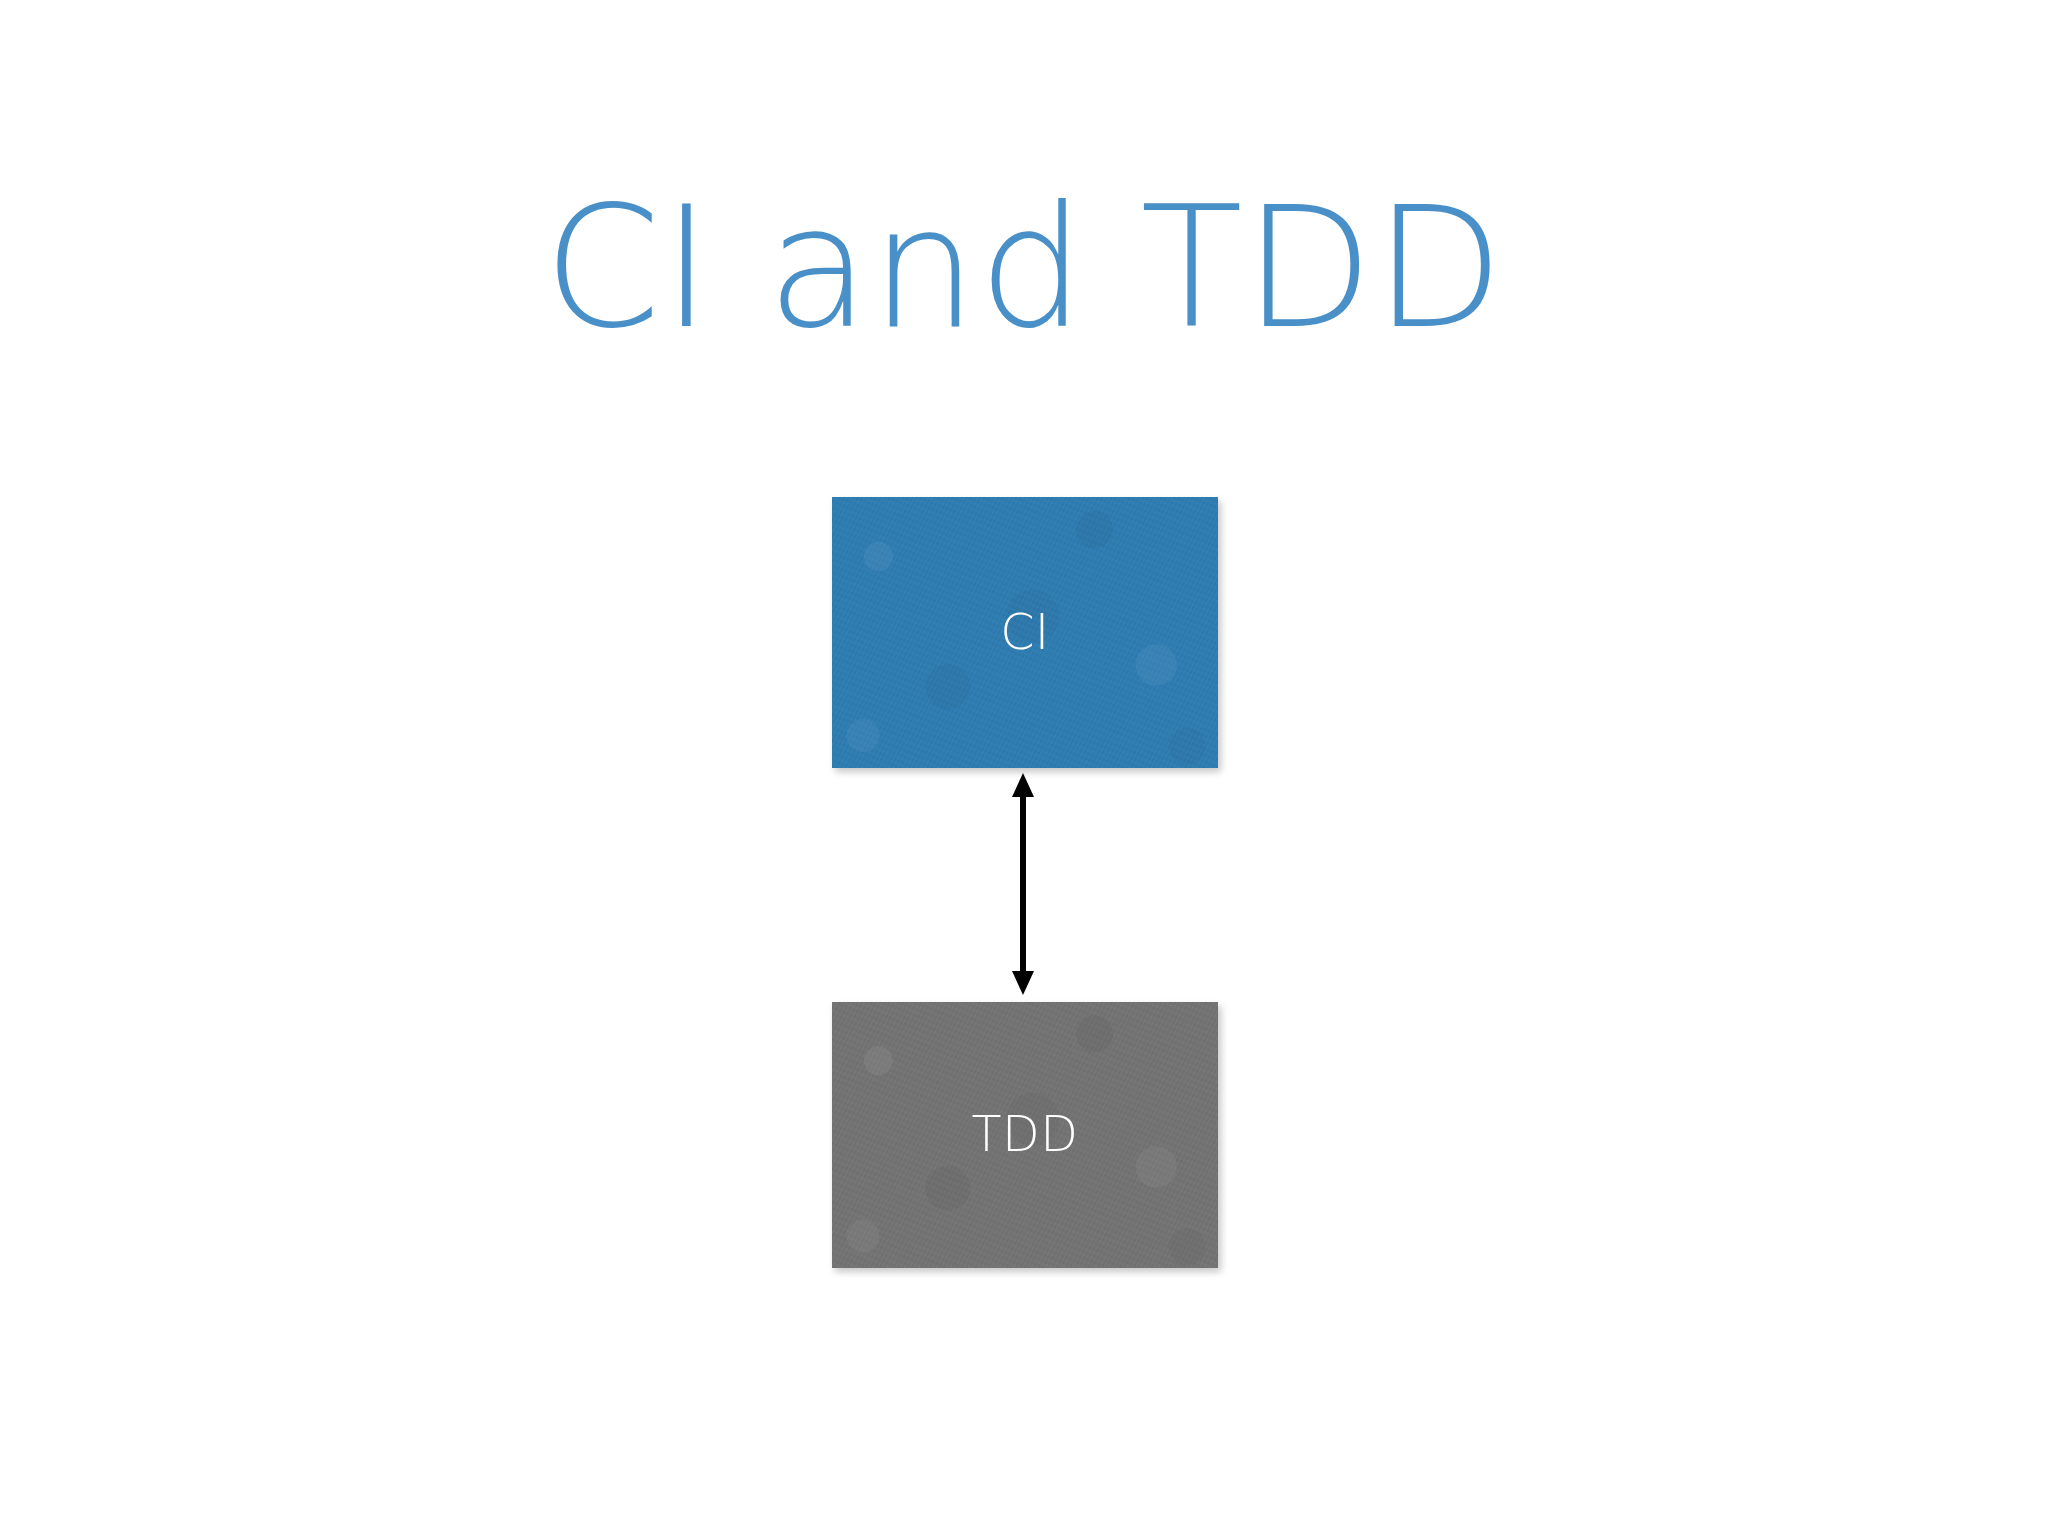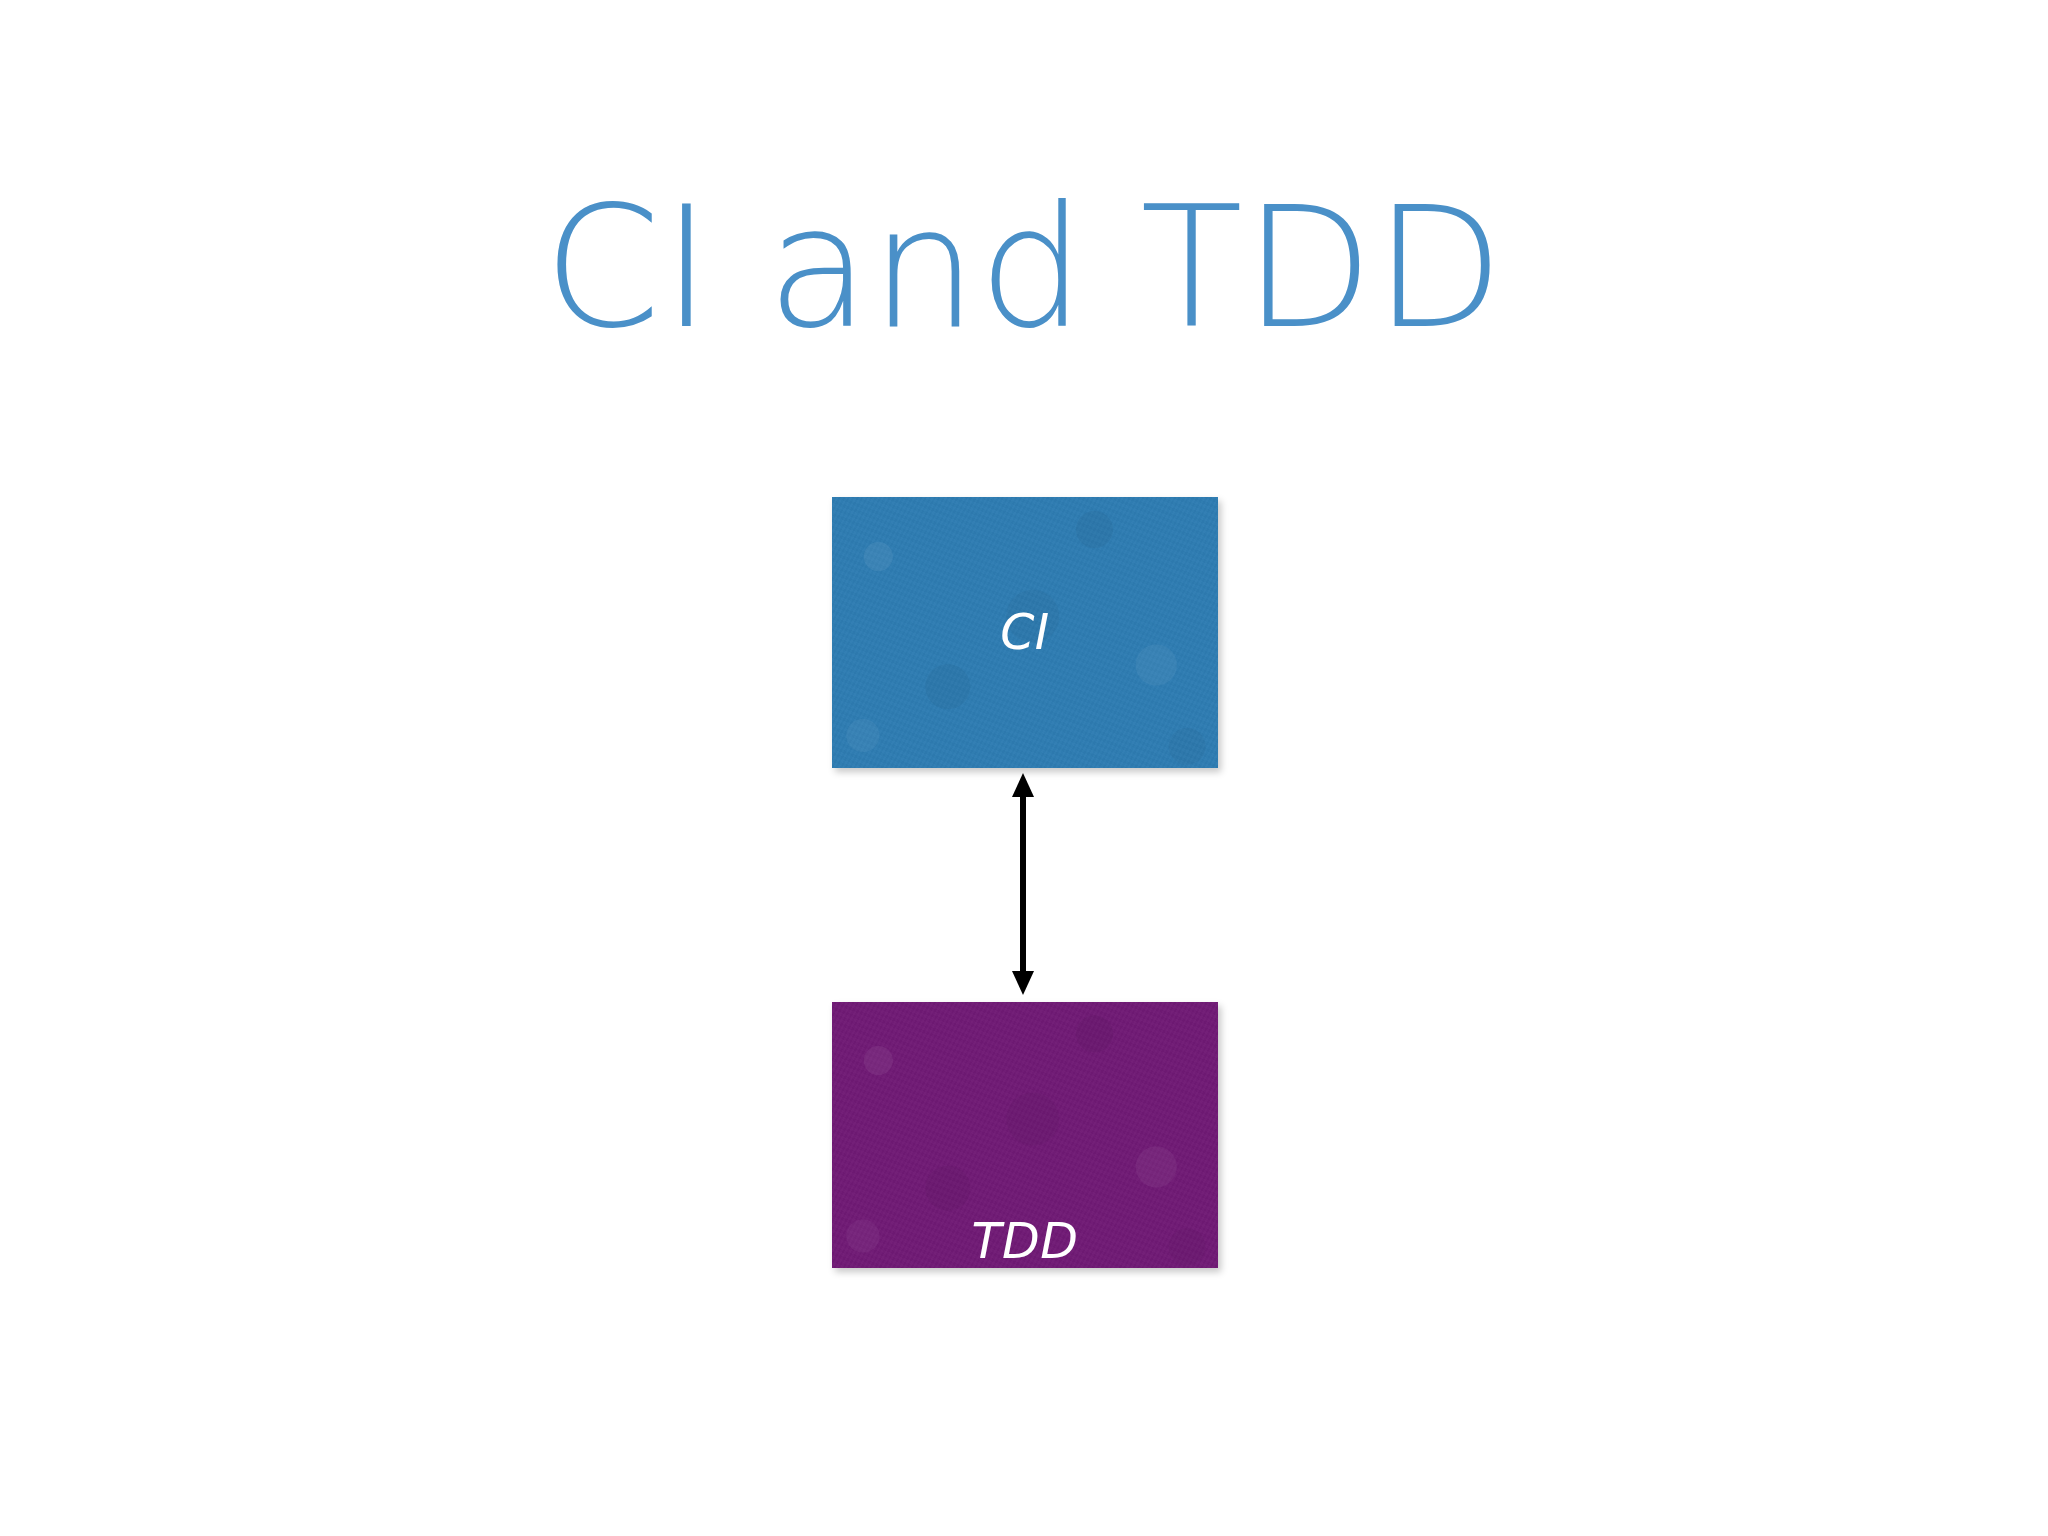--- a/index.html
+++ b/index.html
@@ -39,21 +39,20 @@
   }
 
   
   .shape-box {
     position: absolute;
     display: flex;
     align-items: center;
     justify-content: center;
     box-sizing: border-box;
     box-shadow: 3px 4px 7px rgba(0, 0, 0, 0.22);
-    font-style: italic;
   }
   .shape-box .shape-label {
     position: relative;
     z-index: 2;
     color: #ffffff;
     font-family: "DejaVu Sans", sans-serif;
     font-weight: 300;
     font-size: 49px;
     line-height: 52px;
     letter-spacing: 0.5px;
@@ -85,22 +84,21 @@
     top: 497px;
     width: 386px;
     height: 271px;
     background: #2e7cb2;
   }
   #box-tdd {
     left: 832px;
     top: 1002px;
     width: 386px;
     height: 266px;
-    background: #701a75;
-    align-items: flex-end;
+    background: #737373;
   }
 
   
   #connector-arrow {
     position: absolute;
     left: 983px;
     top: 765px;
     width: 80px;
     height: 240px;
   }

